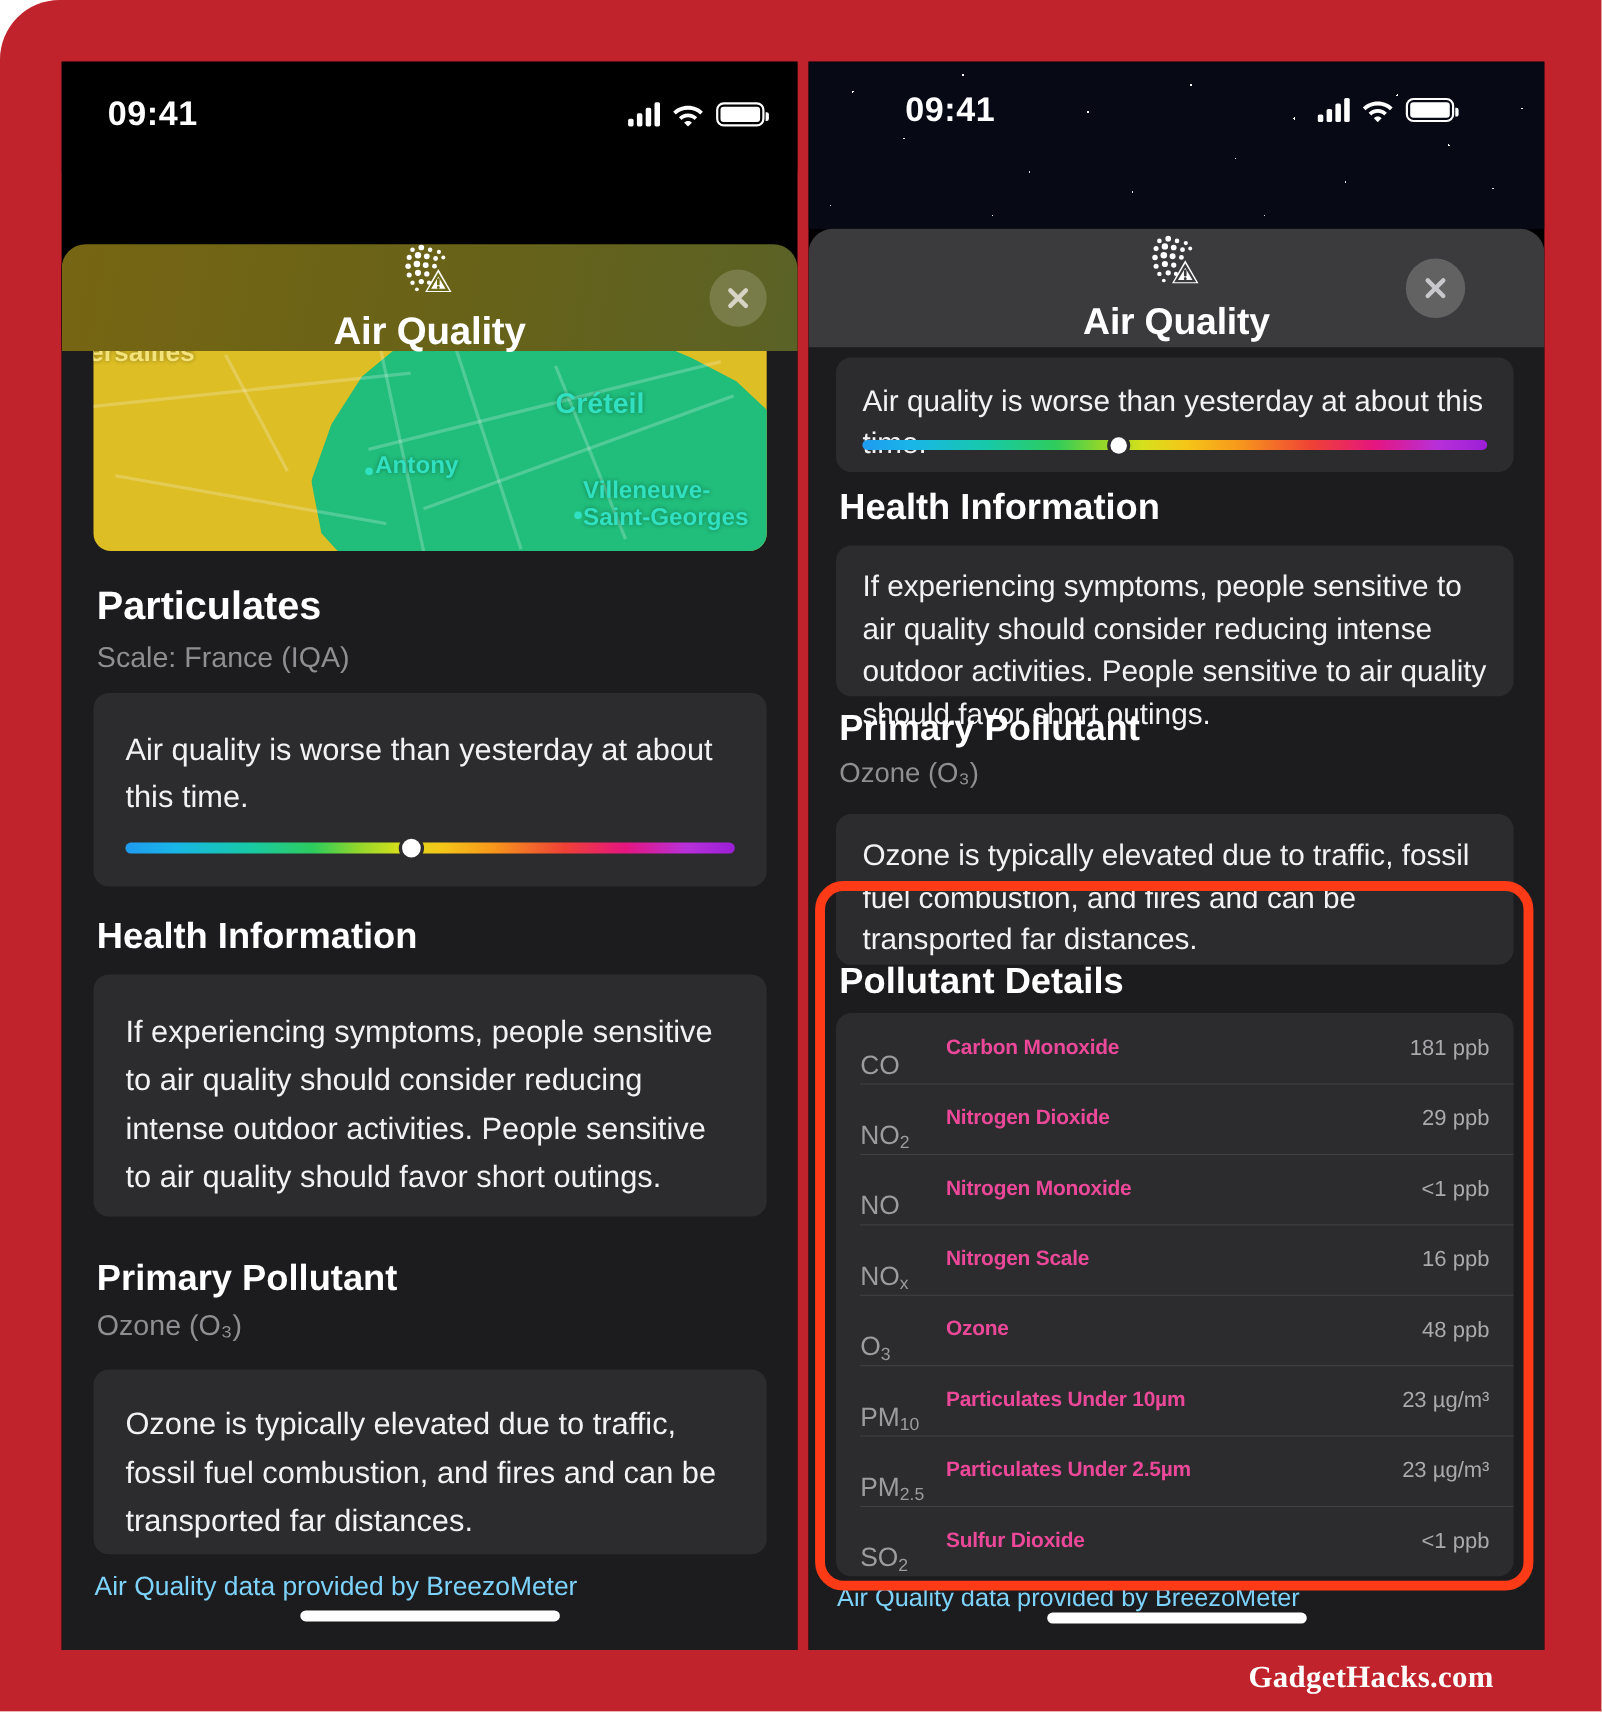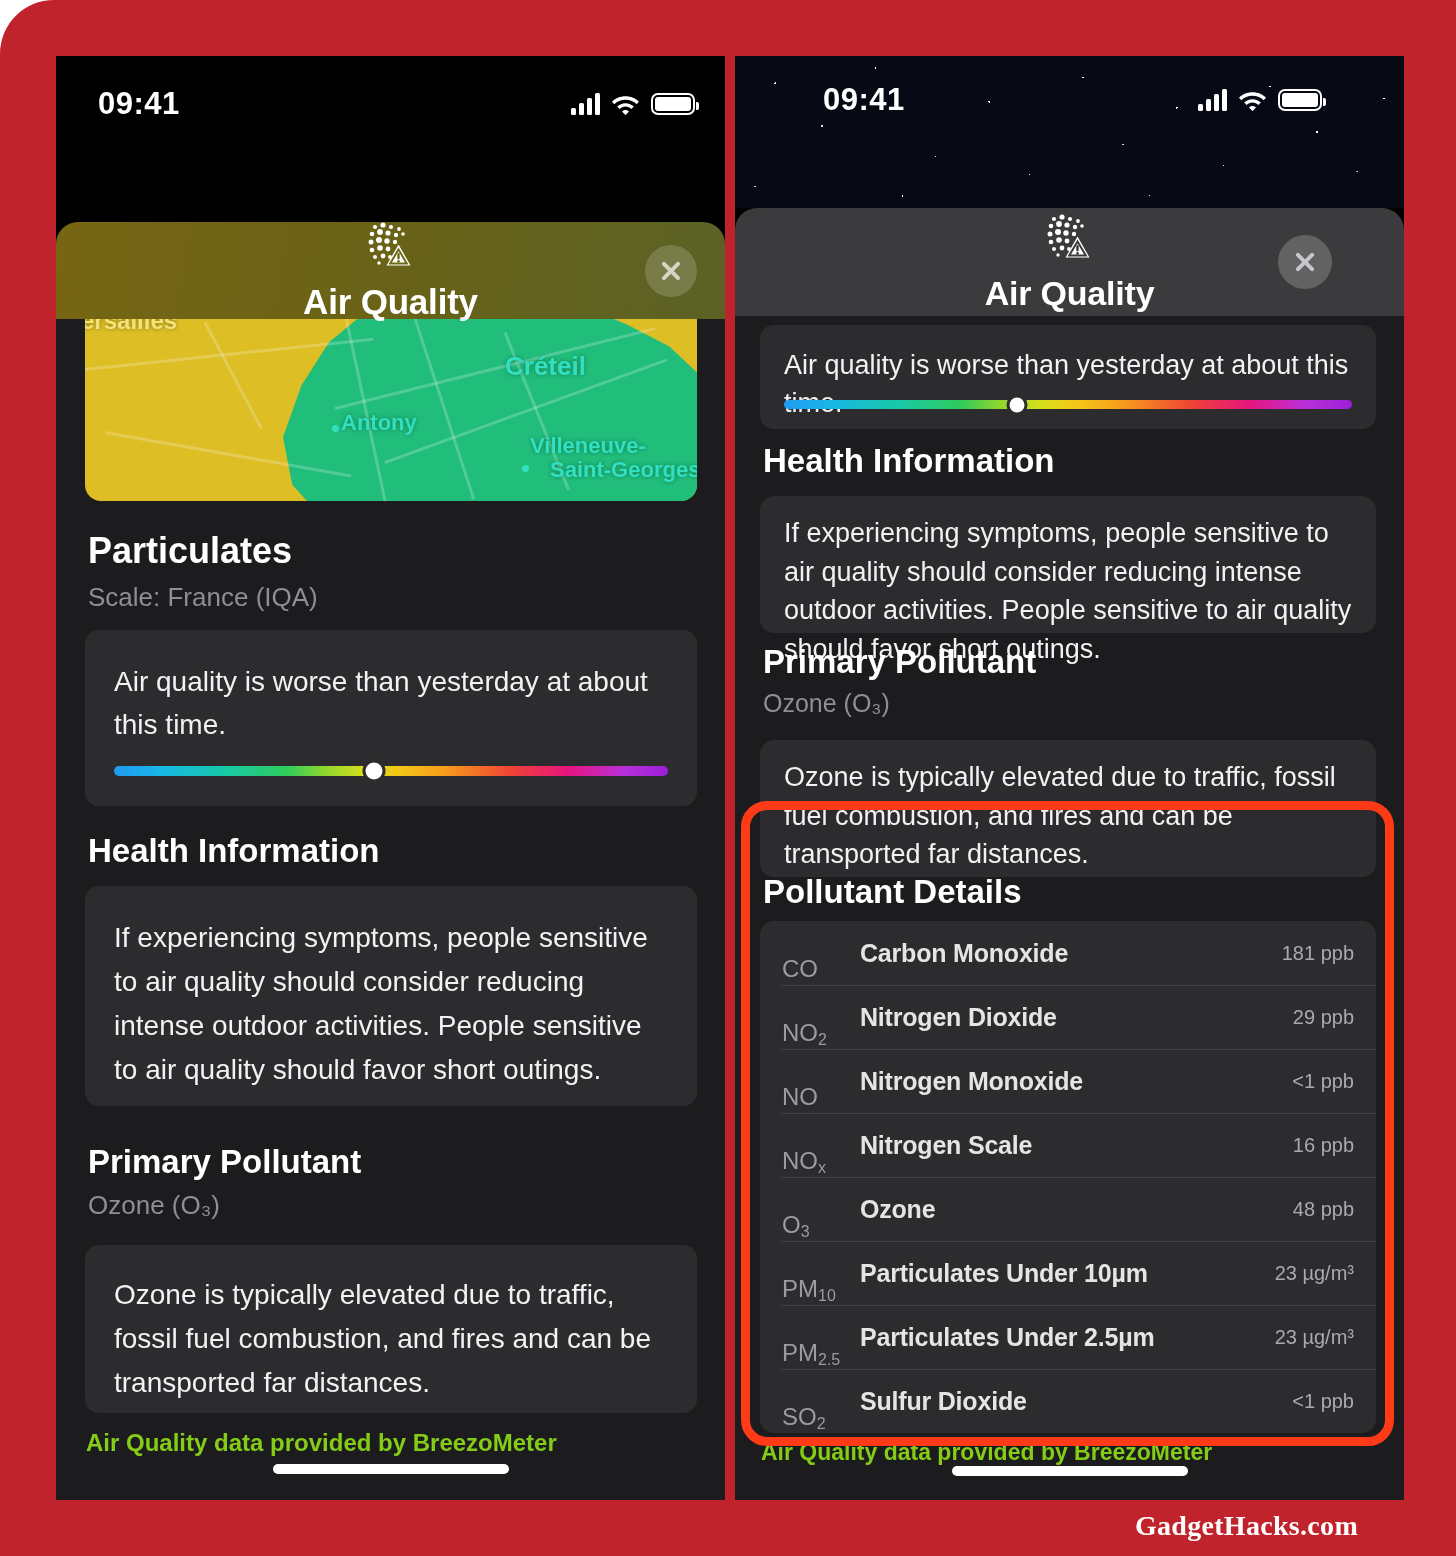--- a/index.html
+++ b/index.html
@@ -174,21 +174,21 @@
     background: #30e0c0;
   }
 
   
   .sec-title { color: #fff; font-weight: 700; }
   .sec-sub { color: #8e8e93; }
   .card {
     background: #2c2c2e; border-radius: 14px;
   }
   .card p { color: #f2f2f4; }
-  .footnote { color: #84cc16; font-weight: bold; }
+  .footnote { color: #7dd3fc; }
 
   
   .scale {
     position: relative; height: 10px; border-radius: 5px;
     background: linear-gradient(90deg,
       #1f9bf0 0%, #19b6e8 8%, #17c9a8 20%, #2ecc5c 31%,
       #8fd62c 38%, #d6e01c 45%,
       #f5c518 52%, #f79a1b 60%, #ef4136 72%,
       #e5157f 82%, #b830d9 92%, #9b1fd8 100%);
   }
@@ -200,21 +200,21 @@
 
   
   .plist { background: #2c2c2e; border-radius: 14px; overflow: hidden; }
   .prow { position: relative; display: flex; align-items: center; height: 64px; padding: 0 22px; }
   .prow + .prow::before {
     content: ""; position: absolute; left: 22px; right: 0; top: 0;
     height: 1px; background: rgba(255,255,255,0.10);
   }
   .p-formula { width: 78px; color: #9b9ba0; font-size: 24px; font-weight: 400; flex: none; margin-top: 31px; }
   .p-formula sub { font-size: 16px; vertical-align: baseline; position: relative; top: 4px; }
-  .p-name { flex: 1; color: #e5e5e5; font-size: 25px; font-weight: 700; letter-spacing: -0.2px; }
+  .p-name { flex: 1; color: #ec4899; font-size: 19px; font-weight: 700; letter-spacing: -0.2px; }
   .p-val { color: #a9a9ae; font-size: 20px; font-weight: 400; white-space: nowrap; }
 
   
   .highlight-ring {
     position: absolute;
     left: 741px; top: 801px;
     width: 653px; height: 645px;
     border: 9px solid #ff3a17;
     border-radius: 26px;
     z-index: 30;
@@ -309,21 +309,21 @@
         <div class="road" style="left:330px; top:6px; width:190px; transform:rotate(72deg);"></div>
         <div class="road" style="left:250px; top:96px; width:330px; transform:rotate(-14deg);"></div>
         <div class="road" style="left:300px; top:150px; width:300px; transform:rotate(-20deg);"></div>
         <div class="road" style="left:420px; top:20px; width:170px; transform:rotate(68deg);"></div>
         <div class="map-label yellow" style="left:-4px; top:-4px;">ersailles</div>
         <div class="map-label" style="left:420px; top:40px; font-size:26px;">Créteil</div>
         <div class="map-dot" style="left:247px; top:114px;"></div>
         <div class="map-label" style="left:256px; top:99px;">Antony</div>
         <div class="map-label" style="left:445px; top:122px;">Villeneuve-</div>
         <div class="map-dot" style="left:437px; top:154px;"></div>
-        <div class="map-label" style="left:445px; top:146px;margin-left:20px;">Saint-Georges</div>
+        <div class="map-label" style="left:445px; top:146px;">Saint-Georges</div>
       </div>
 
       <div class="sec-title" style="position:absolute; left:32px; top:211px; font-size:36px;">Particulates</div>
       <div class="sec-sub" style="position:absolute; left:32px; top:263px; font-size:26px;">Scale: France (IQA)</div>
 
       <div class="card" style="position:absolute; left:29px; top:311px; width:612px; height:176px;">
         <p style="position:absolute; left:29px; top:30px; width:540px; font-size:28px; line-height:1.55;">Air quality is worse than yesterday at about this time.</p>
         <div class="scale" style="position:absolute; left:29px; right:29px; bottom:30px;">
           <div class="knob" id="knob-left" style="left: 47%;"></div>
         </div>

